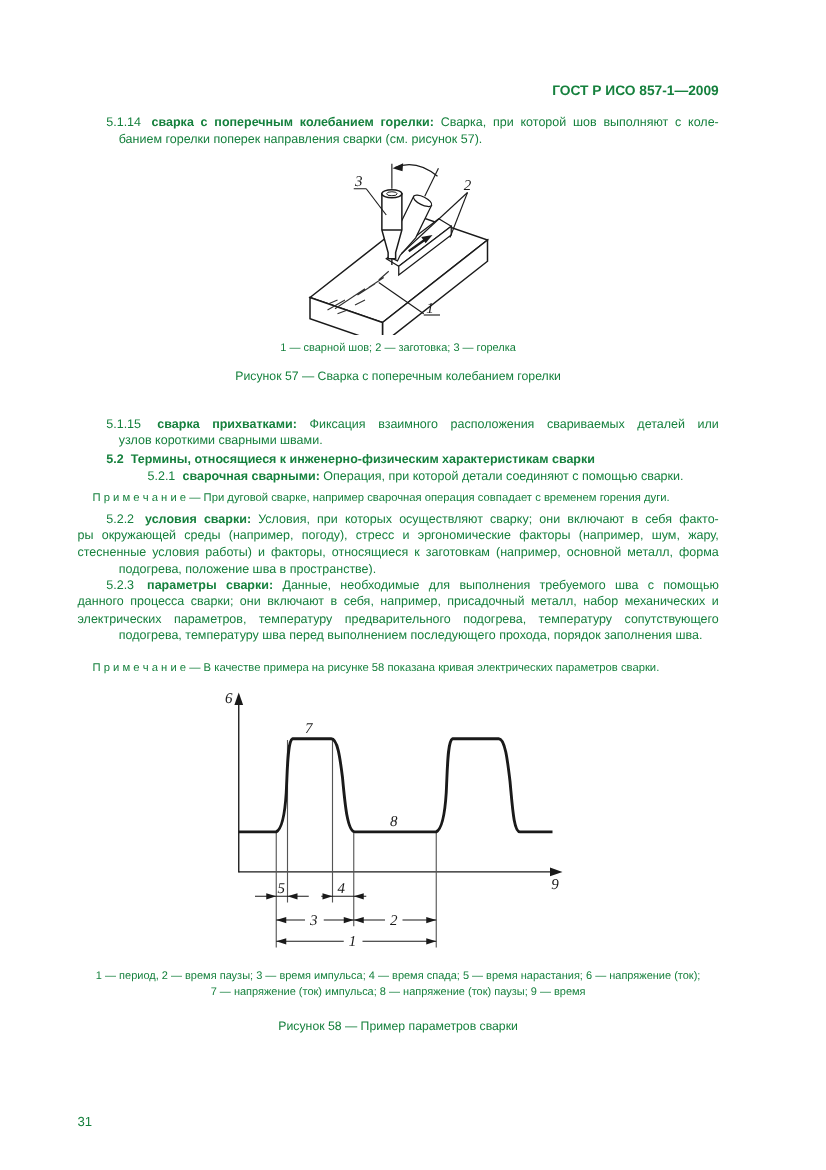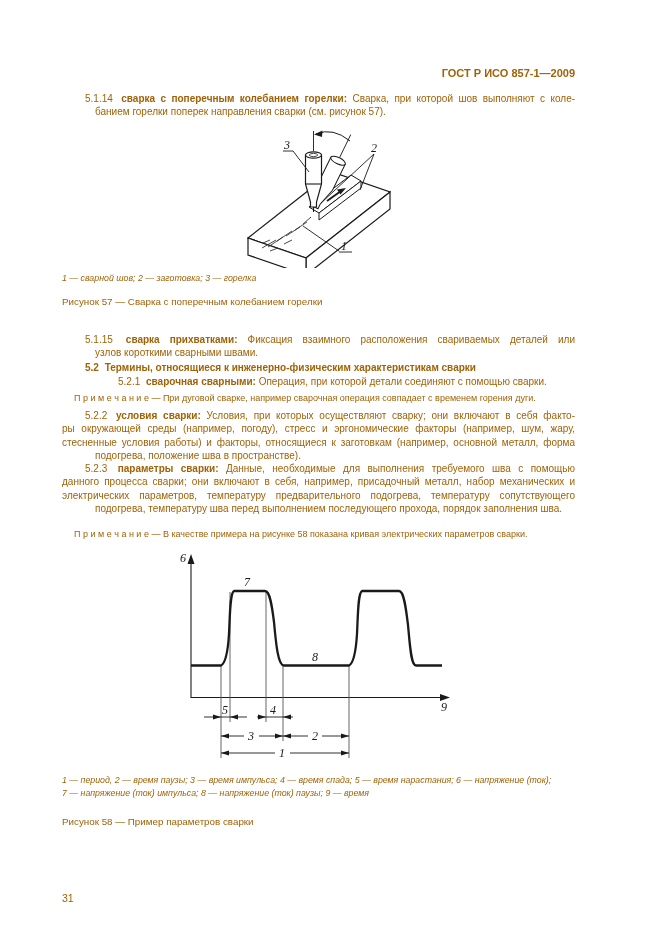--- a/index.html
+++ b/index.html
@@ -1,30 +1,30 @@
 <!DOCTYPE html>
 <html><head>
 <meta charset="utf-8">
 <style>
   html,body{margin:0;padding:0;background:#ffffff;}
   #page{position:relative;width:661px;height:936px;background:#ffffff;overflow:hidden;
-        font-family:"Liberation Sans",sans-serif;color:#a16207;}
+        font-family:"Liberation Sans",sans-serif;color:#15803d;}
   .abs{position:absolute;}
   .content{left:62px;width:513px;}
   .docheader{top:67px;text-align:right;font-weight:bold;font-size:11px;}
   .pline{display:block;height:13.3px;line-height:13.3px;font-size:10px;
          white-space:nowrap;text-align:justify;text-align-last:justify;}
   .pline.end{text-align-last:left;margin-left:33px;}
   .pline.first{text-indent:23px;}
   .cnum{margin-right:3px;}
   .cterm{font-weight:bold;}
   .h52{font-weight:bold;text-align-last:left;}
   .note{font-size:9px;line-height:12px;white-space:nowrap;padding-left:12px;}
-  .figcap{font-size:8.8px;line-height:13px;text-align:left;font-style:italic;}
-  .figtitle{font-size:9.8px;text-align:left;}
+  .figcap{font-size:8.8px;line-height:13px;text-align:center;}
+  .figtitle{font-size:9.8px;text-align:center;}
   .pagenum{top:892px;font-size:10.5px;text-align:left;}
   svg{display:block;}
   svg text{font-family:"Liberation Serif",serif;font-style:italic;font-size:12px;fill:#1a1a1a;}
   .ln{stroke:#1a1a1a;stroke-width:1.1;fill:none;}
   .thick{stroke:#1a1a1a;stroke-width:2.3;fill:none;stroke-linejoin:round;}
   .thin{stroke:#555;stroke-width:0.9;fill:none;}
   .dim{stroke:#1a1a1a;stroke-width:0.9;fill:none;}
   .fillw{fill:#ffffff;stroke:#1a1a1a;stroke-width:1.2;}
   .arr{fill:#1a1a1a;stroke:none;}
   .sketch{stroke:#333;stroke-width:0.9;fill:none;}

